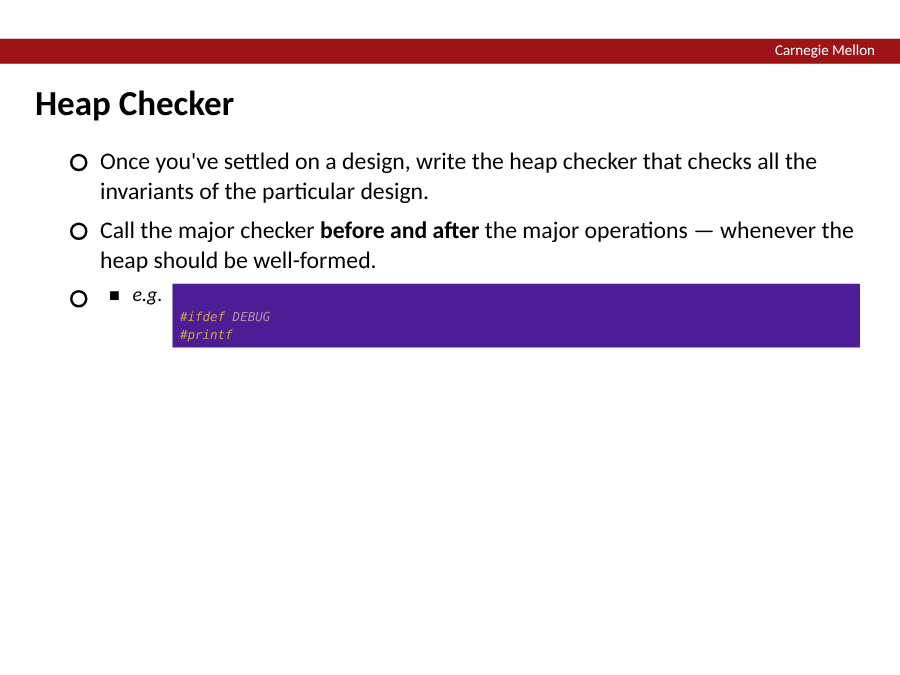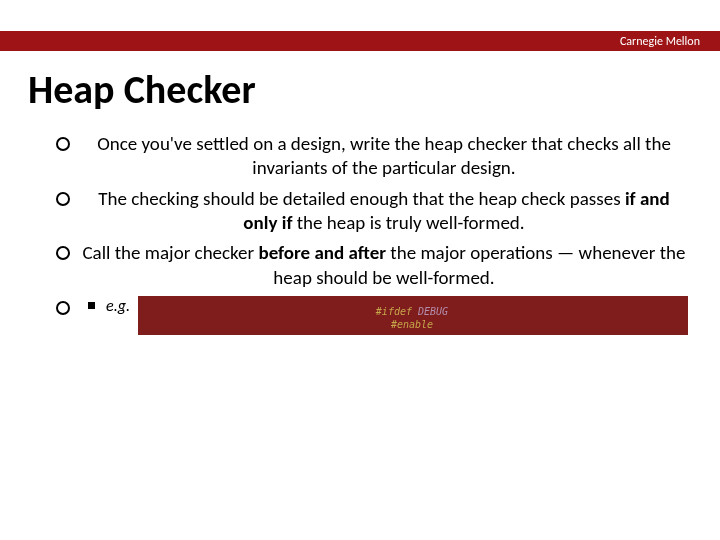--- a/index.html
+++ b/index.html
@@ -1,28 +1,28 @@
 <!DOCTYPE html>
 <html><head>
 <meta charset="utf-8">
 <style>
   * { margin: 0; padding: 0; box-sizing: border-box; }
   html, body { width: 720px; height: 540px; font-family: Calibri, "Segoe UI", Arial, sans-serif; background: #fff; color: #000; }
   .slide { width: 720px; height: 540px; position: relative; margin-top: 31px; }
   .topbar { width: 100%; height: 20px; background: #9d1316; color: #fff; font-size: 12px; display: flex; justify-content: flex-end; align-items: center; padding-right: 20px; }
-  .title { font-size: 40px; font-weight: 700; padding: 14px 0 6px 28px; }
-  .content { padding: 12px 32px 0 56px; text-align: center; }
+  .title { font-size: 28px; font-weight: 700; padding: 14px 0 6px 28px; }
+  .content { padding: 12px 32px 0 56px; }
   ul.bullets { list-style: none; }
   ul.bullets > li { position: relative; font-size: 19px; line-height: 1.28; margin-bottom: 6px; padding-left: 24px; }
   ul.bullets > li::before { content: ""; position: absolute; left: 0; top: 5px; width: 10px; height: 10px; border: 2px solid #000; border-radius: 50%; }
   .sub { list-style: none; margin-top: 4px; font-style: italic; }
   .sub > li { position: relative; font-size: 16px; padding-left: 26px; display: flex; align-items: flex-start; gap: 8px; }
   .sub > li::before { content: ""; position: absolute; left: 8px; top: 6px; width: 7px; height: 7px; background: #000; }
   .bold { font-weight: 700; }
-  .codeimg { background: #7f1d1d; color: #fff; font-family: Menlo, Consolas, monospace; font-size: 10px; line-height: 1.35; padding: 9px 8px 3px 6px; white-space: nowrap; flex: 1; }
+  .codeimg { background: #4c1d95; color: #fff; font-family: Menlo, Consolas, monospace; font-size: 10px; line-height: 1.35; padding: 21px 8px 3px 6px; white-space: nowrap; flex: 1; }
   .kw-y { color: #c7a64a; }
   .kw-b { color: #6aa0d8; }
   .kw-g { color: #6aa84f; }
   .kw-o { color: #d28445; }
   .kw-p { color: #b48ead; }
   .pagenum { position: absolute; right: 12px; bottom: 8px; font-size: 10px; color: #333; }
 </style>
 </head>
 <body>
 
@@ -32,32 +32,29 @@
   </div>
 
   <div class="title">Heap Checker</div>
 
   <div class="content">
     <ul class="bullets">
       <li>
         <span>Once you've settled on a design, write the heap checker that checks all the invariants of the particular design.</span>
       </li>
       <li>
-        <span>The checking should be detailed enough that the heap check passes </span><span class="bold">if and only if</span><span> the heap is truly well-formed.</span>
-      </li>
-      <li>
         <span>Call the major checker </span><span class="bold">before and after</span><span> the major operations — whenever the heap should be well-formed.</span>
       </li>
       <li>
         <ul class="sub">
           <li>
             <span>e.g.</span>
             <div class="codeimg">
               <div><span class="kw-y">#ifdef</span><span class="kw-p"> DEBUG</span></div>
-              <div><span class="kw-y">#enable</span></div>
+              <div><span class="kw-y">#printf</span></div>
             </div>
           </li>
         </ul>
       </li>
     </ul>
   </div>
 
   <div class="pagenum">9</div>
 </div>
 

